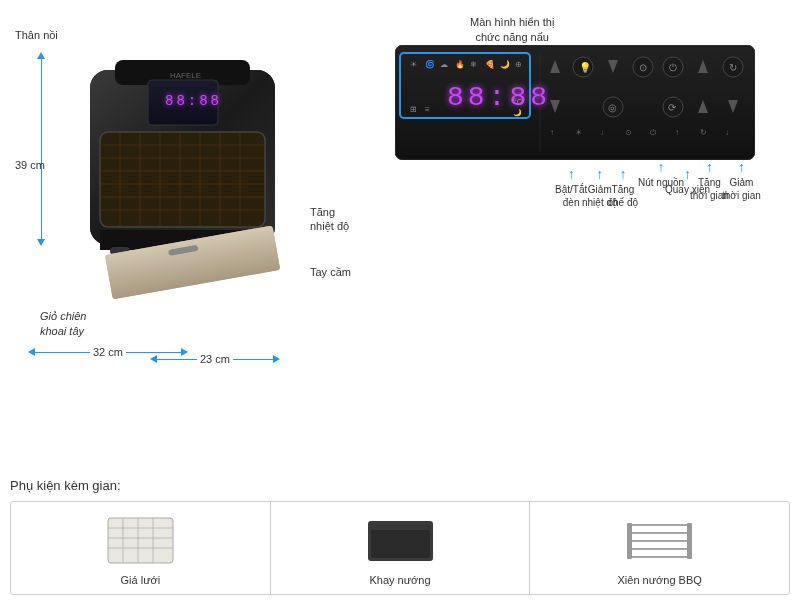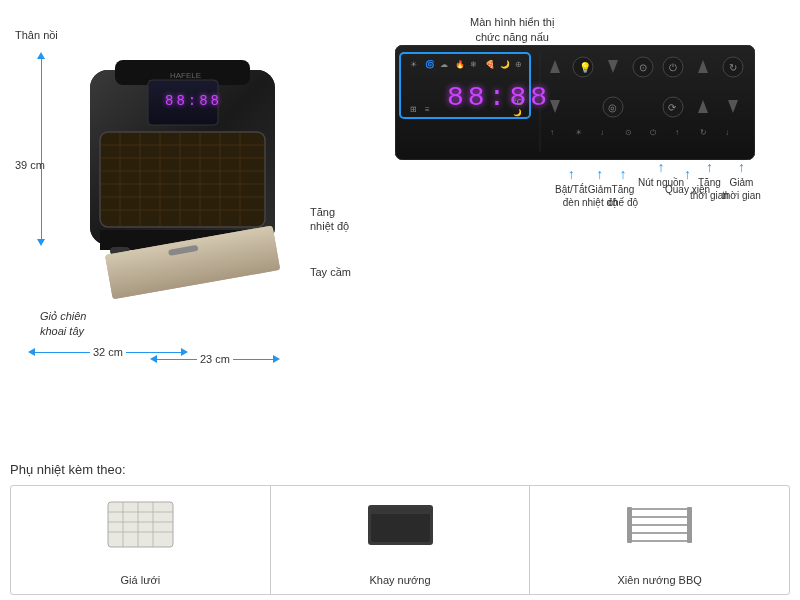--- a/index.html
+++ b/index.html
@@ -119,21 +119,21 @@
       overflow: hidden;
     }
 
     .accessory-item {
       flex: 1;
       border-right: 1px solid #ccc;
       padding: 8px 5px;
       display: flex;
       flex-direction: column;
       align-items: center;
-      gap: 20px;
+      gap: 4px;
     }
 
     .accessory-item:last-child {
       border-right: none;
     }
 
     .accessory-icon {
       width: 80px;
       height: 60px;
       display: flex;
@@ -379,21 +379,21 @@
       <div style="position:absolute; top:148px; left:332px; text-align:center; font-size:10px; line-height:1.3;">
         <div style="color:#2196F3; font-size:14px;">↑</div>
         <span>Giảm</span><br>
         <span>thời gian</span>
       </div>
 
     </div>
   </div>
 
   <div class="accessories-section" style="position:absolute; bottom:5px; left:10px; right:10px;">
-    <div class="accessories-title">Phụ nhiệt kèm theo:</div>
+    <div class="accessories-title">Phụ kiện kèm gian:</div>
     <div class="accessories-grid">
 
       <div class="accessory-item">
         <div class="accessory-icon">
           <svg width="75" height="55" viewBox="0 0 75 55">
             <rect x="5" y="5" width="65" height="45" rx="3" fill="#e8e8e0" stroke="#aaa" stroke-width="1"></rect>
 
             <line x1="5" y1="15" x2="70" y2="15" stroke="#aaa" stroke-width="0.7"></line>
             <line x1="5" y1="25" x2="70" y2="25" stroke="#aaa" stroke-width="0.7"></line>
             <line x1="5" y1="35" x2="70" y2="35" stroke="#aaa" stroke-width="0.7"></line>

